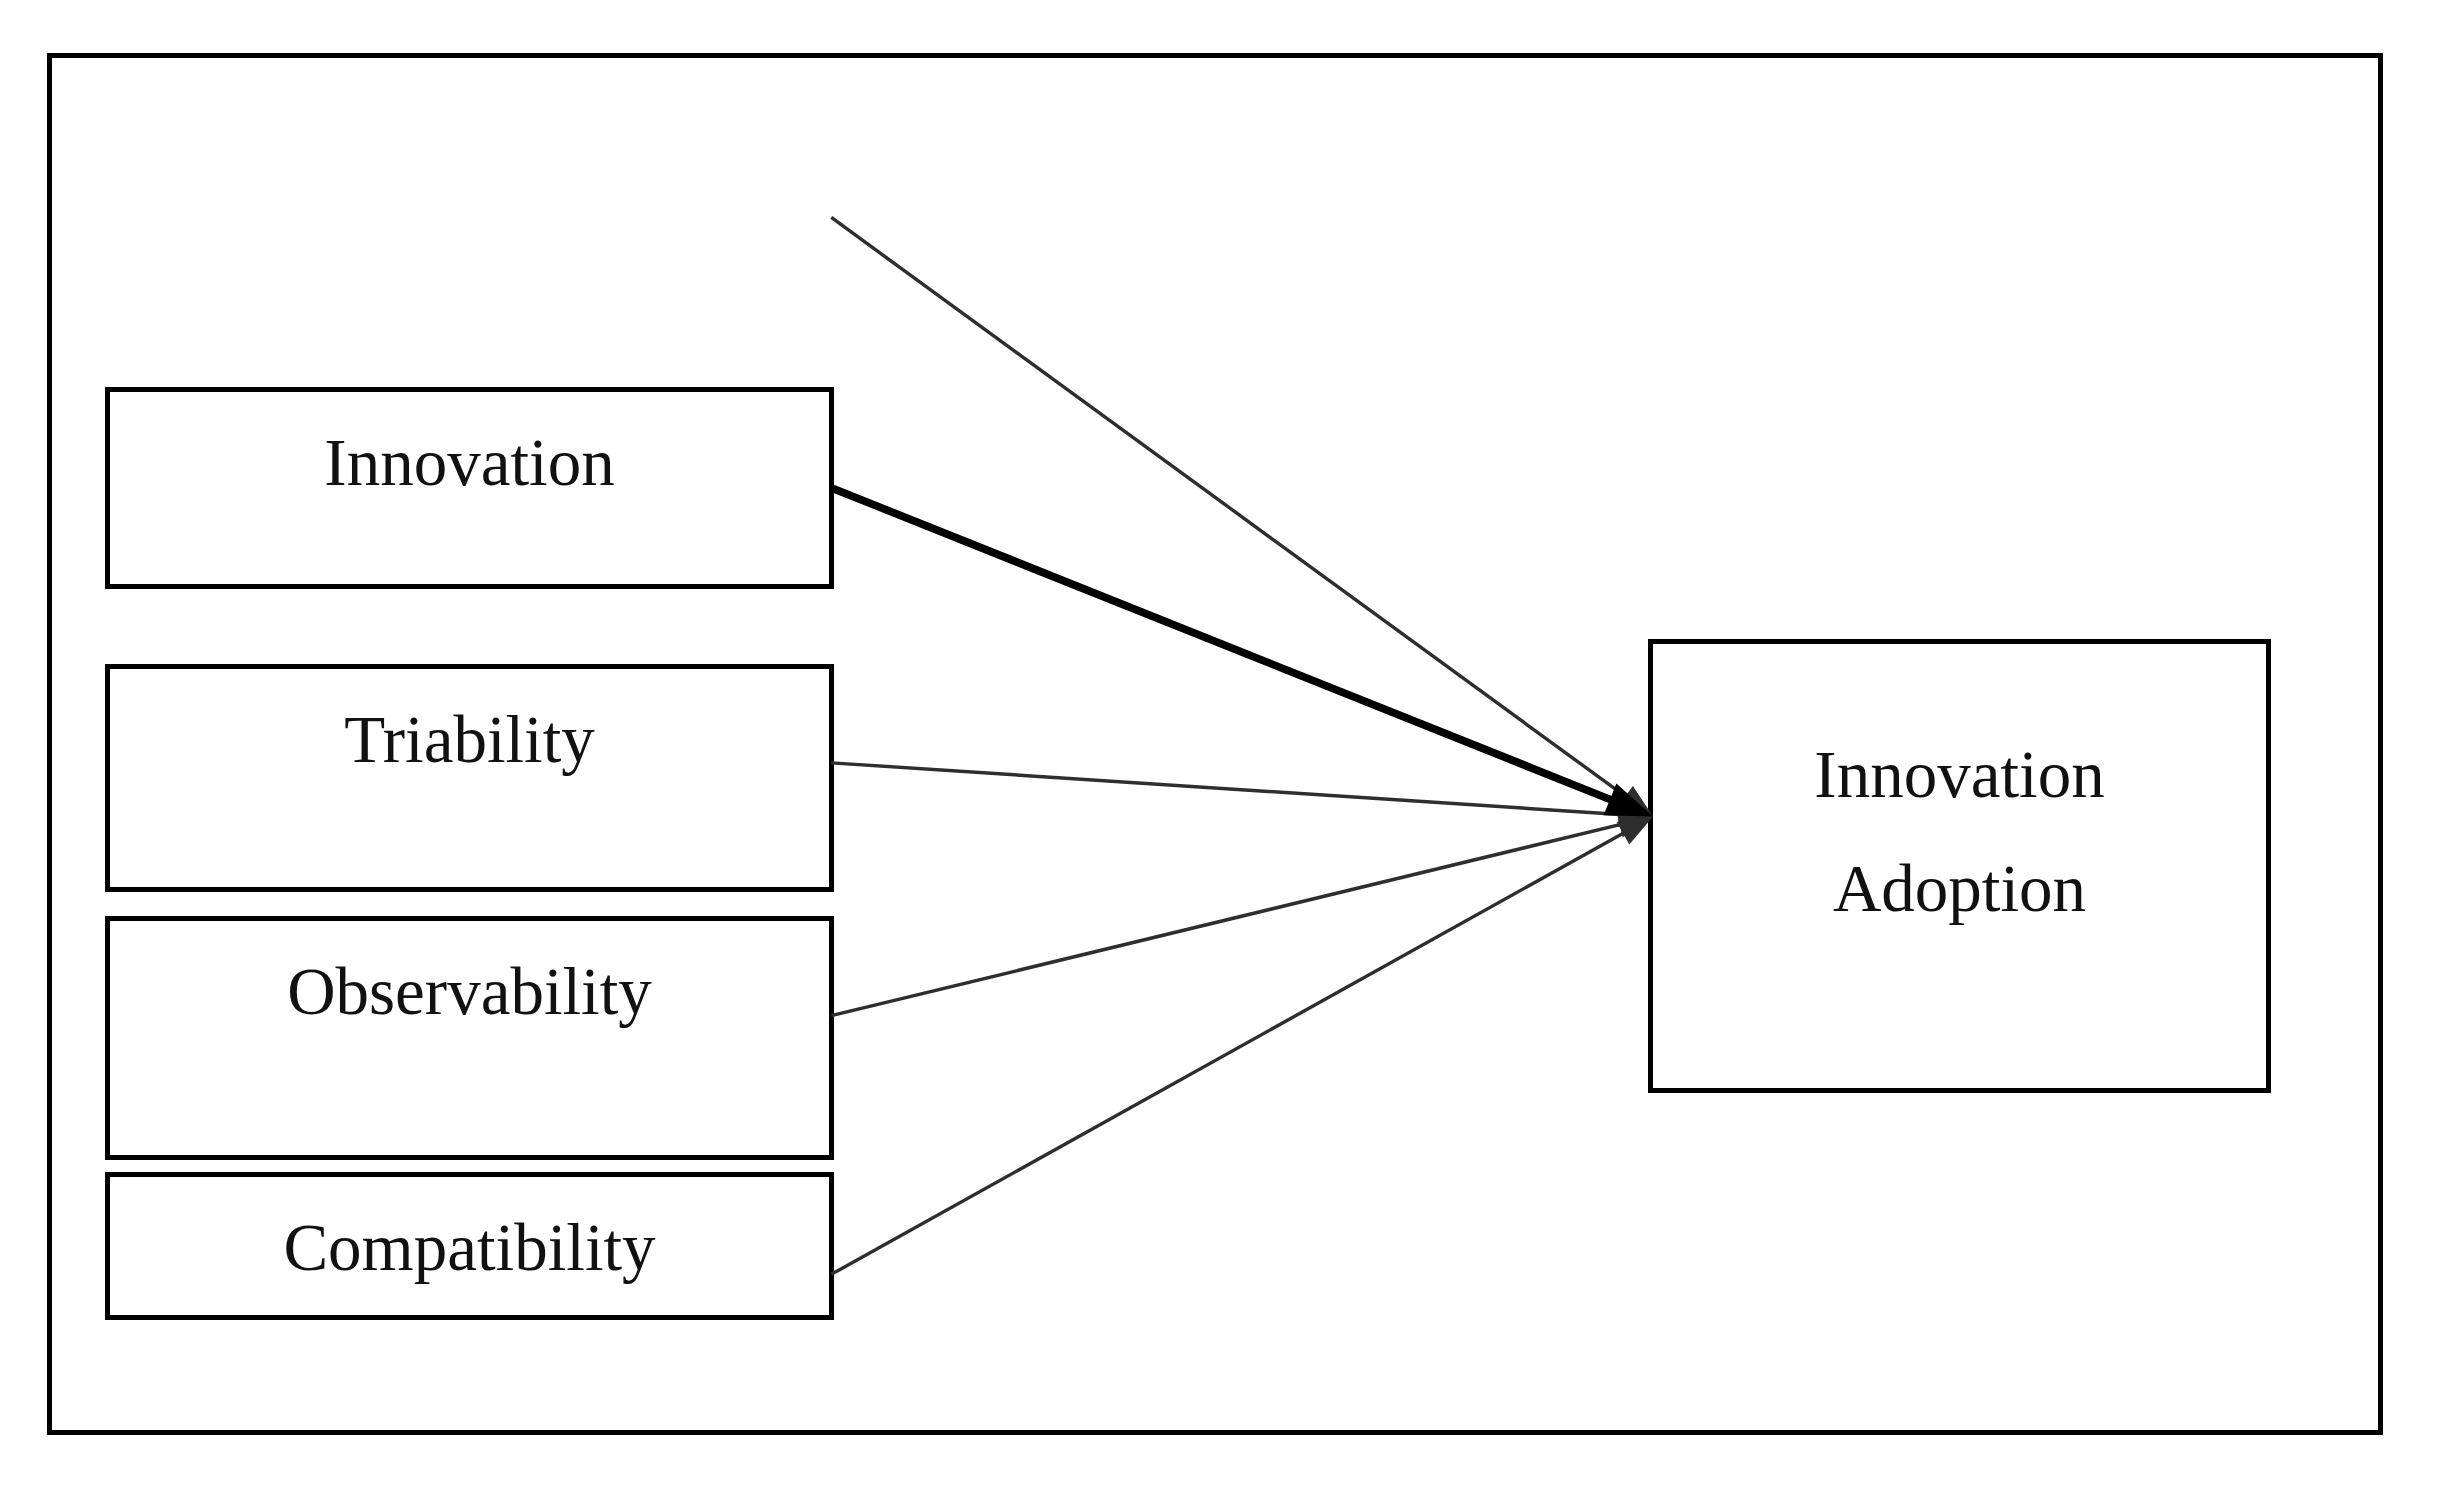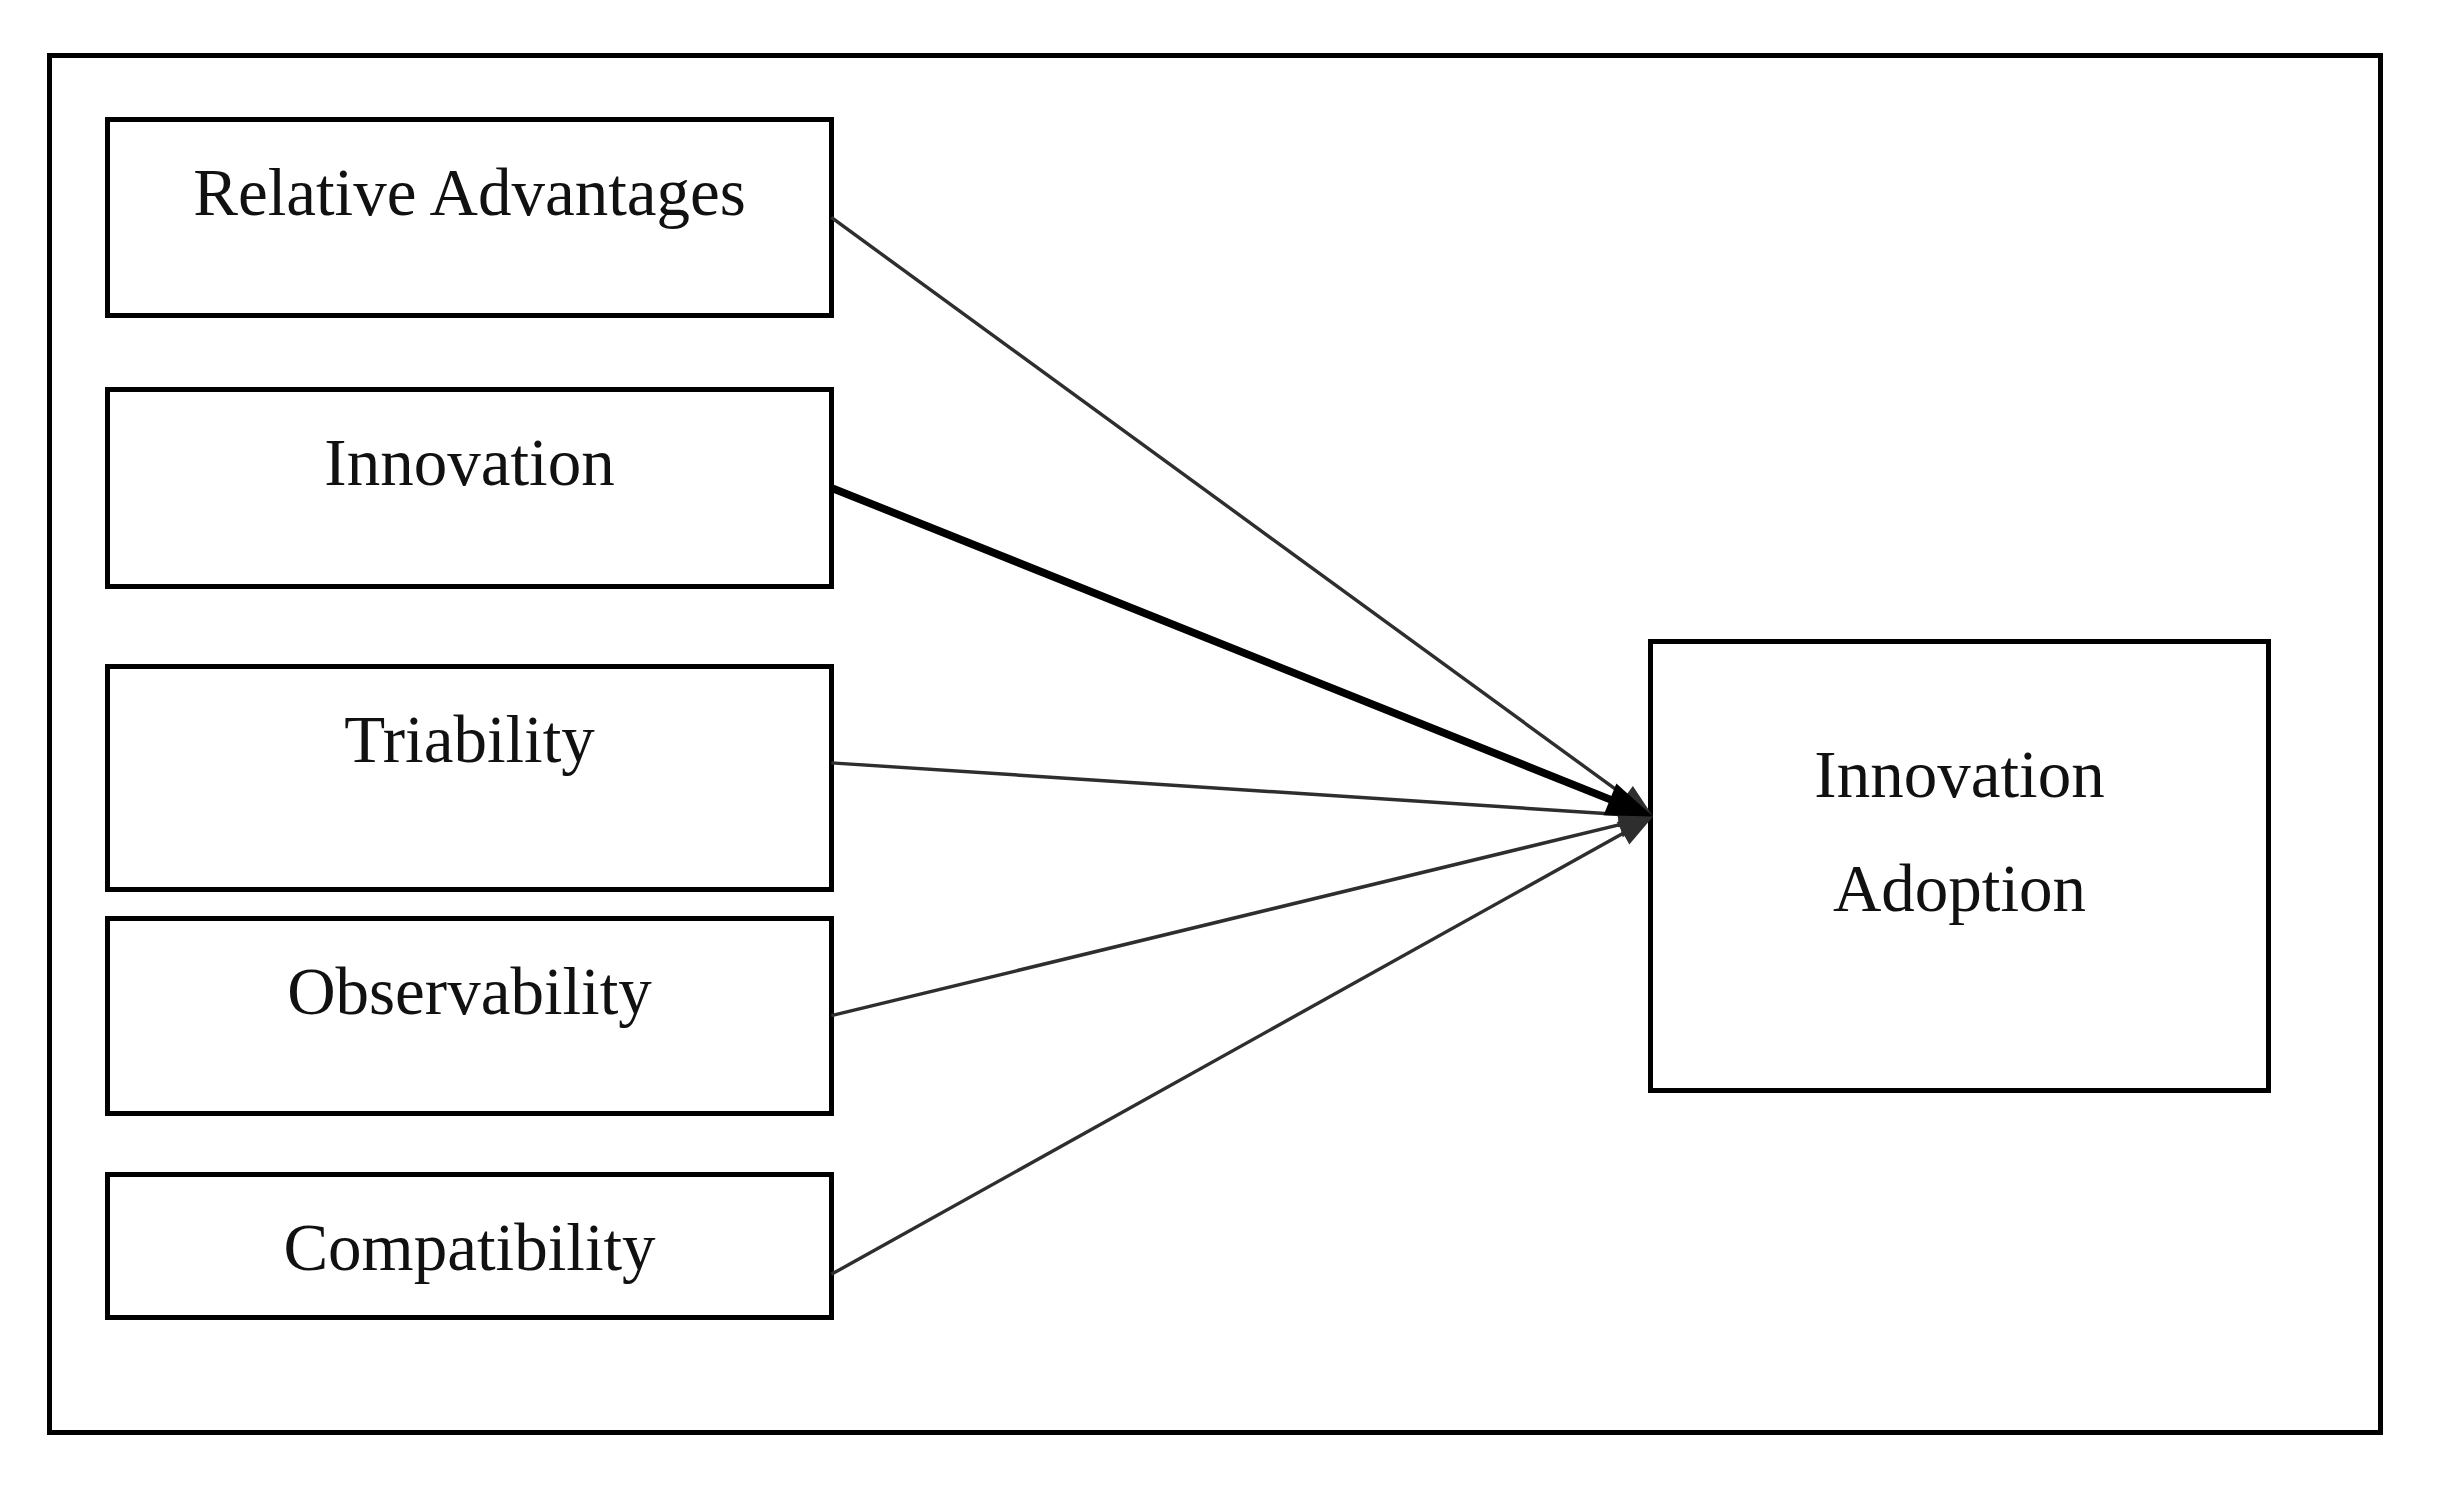--- a/index.html
+++ b/index.html
@@ -34,21 +34,21 @@
     justify-content: center;
     align-items: flex-start;
     padding-top: 34px;
     font-size: 67px;
     line-height: 1.1;
     white-space: nowrap;
   }
   .factor-1 { top: 117px;  height: 201px; }
   .factor-2 { top: 387px;  height: 202px; }
   .factor-3 { top: 664px;  height: 228px; }
-  .factor-4 { top: 916px; height: 200px; }
+  .factor-4 { top: 916px; height: 244px; }
   .factor-5 { top: 1172px; height: 148px; }
   .outcome {
     left: 1648px; top: 610px;
     width: 623px; height: 454px;
     display: flex;
     flex-direction: column;
     justify-content: center;
     align-items: center;
     padding-bottom: 69px;
     font-size: 67px;
@@ -64,23 +64,20 @@
     pointer-events: none;
   }
 </style>
 </head>
 <body>
 
 <div class="canvas" id="canvas">
 
   <div class="frame"></div>
 
-  <div class="node factor factor-1">
-    <span>Relative Advantages</span>
-  </div>
 
   <div class="node factor factor-2">
     <span>Innovation</span>
   </div>
 
   <div class="node factor factor-3">
     <span>Triability</span>
   </div>
 
   <div class="node factor factor-4">

